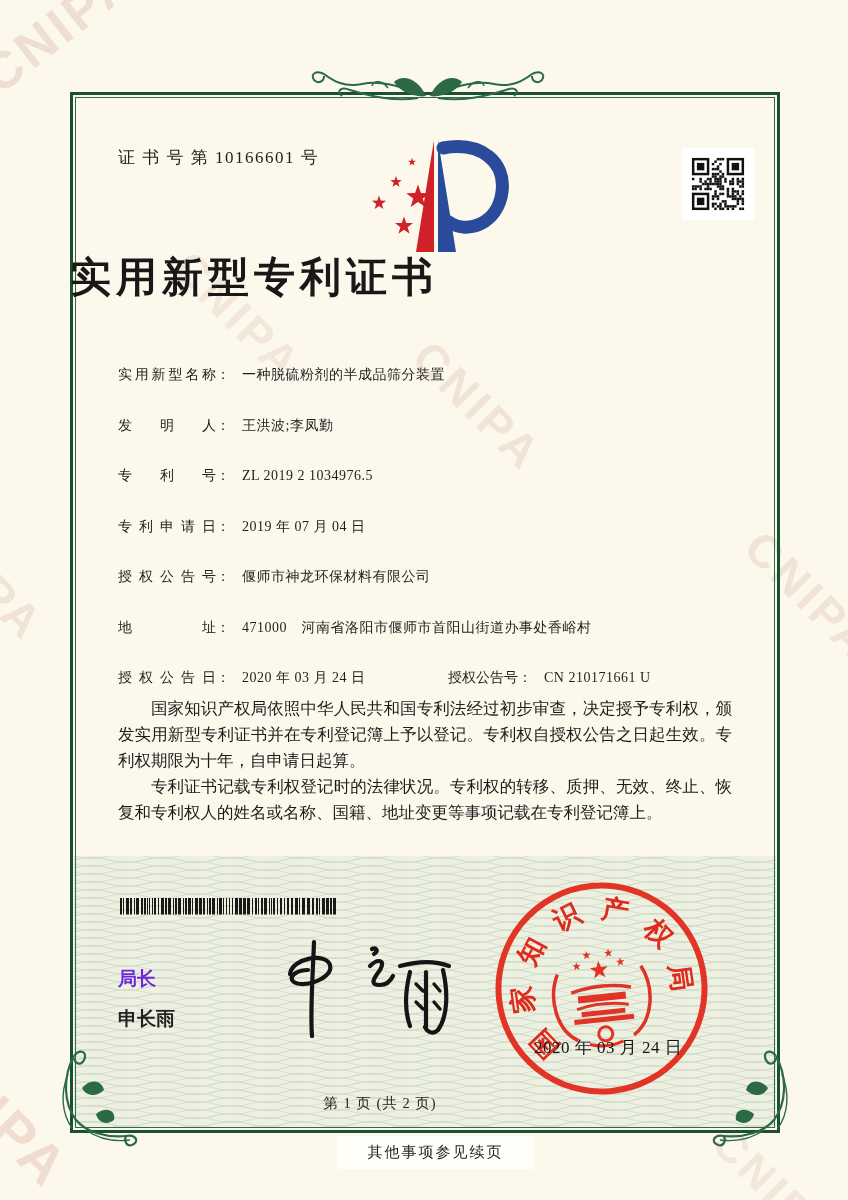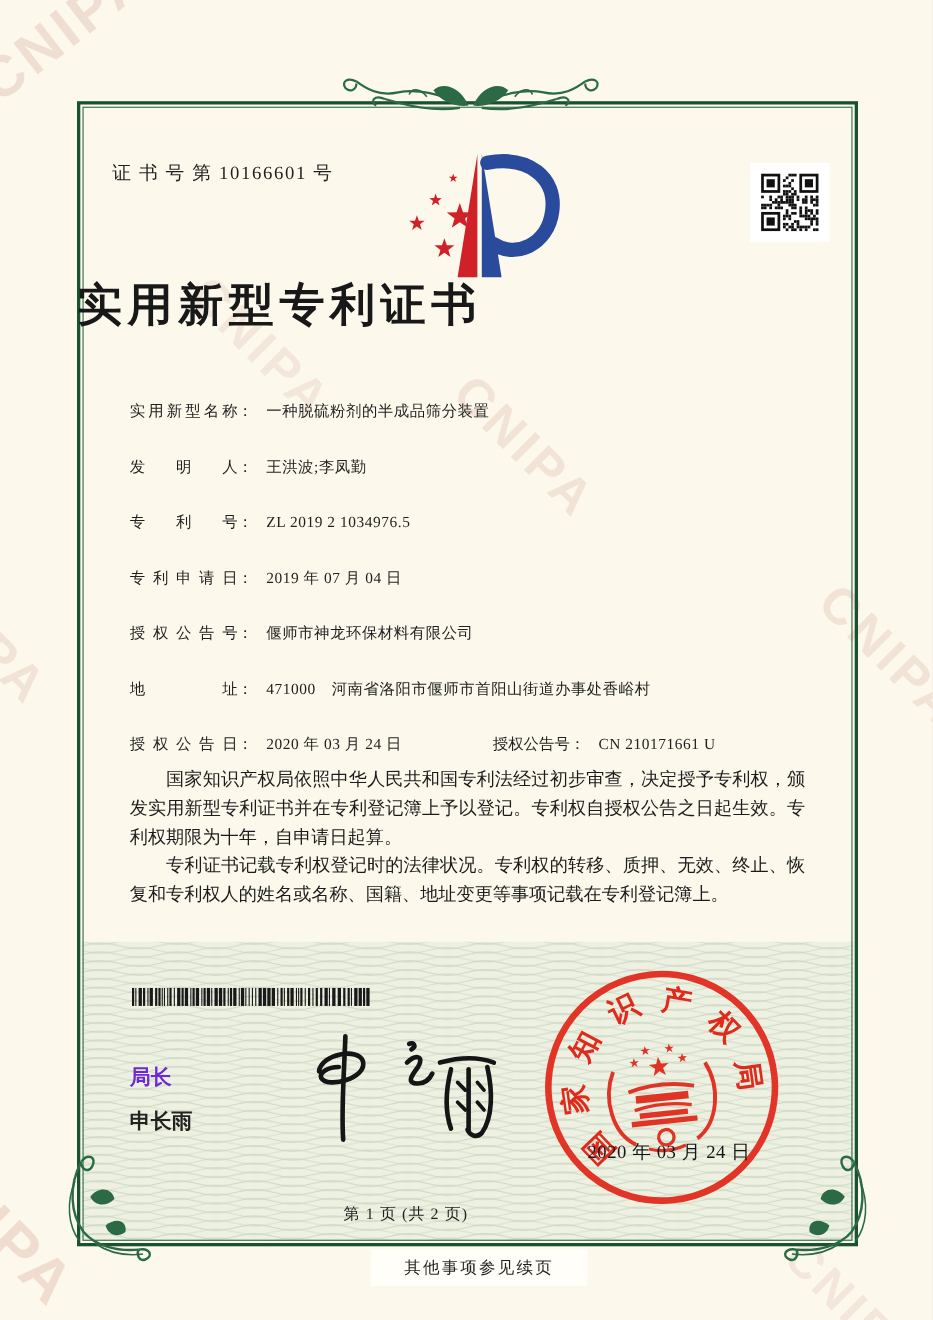--- a/index.html
+++ b/index.html
@@ -20,21 +20,21 @@
   
   .frame{position:absolute;left:70px;top:92px;width:710px;height:1041px;border:3px solid #1a5130;
          box-sizing:border-box;z-index:2;pointer-events:none;}
   .frame-inner{position:absolute;inset:2px;border:1px solid #2e6b45;}
   .orn{position:absolute;z-index:3;pointer-events:none;}
   .orn-top{left:308px;top:66px;}
   .orn-bl{left:52px;top:1048px;}
   .orn-br{left:686px;top:1048px;transform:scaleX(-1);}
   
   .content{position:absolute;inset:0;z-index:4;}
-  .cert-no{position:absolute;left:102px;top:146px;font-size:17px;letter-spacing:1.5px;}
+  .cert-no{position:absolute;left:118px;top:146px;font-size:17px;letter-spacing:1.5px;}
   .logo{position:absolute;left:355px;top:136px;}
   .qr{position:absolute;left:682px;top:148px;width:72px;height:72px;background:#fff;}
   .title{position:absolute;left:70px;top:250px;width:710px;text-align:left;font-size:41px;
          font-weight:700;letter-spacing:5px;color:#181818;}
   .fields{position:absolute;left:118px;top:364px;width:620px;font-size:14px;}
   .frow{height:50.5px;line-height:21px;white-space:nowrap;}
   .flabel{display:inline-block;width:98px;text-align:justify;text-align-last:justify;}
   .colon{display:inline-block;}
   .fvalue{margin-left:12px;letter-spacing:0.5px;}
   .fvalue-fixed{display:inline-block;width:172px;margin-left:12px;}
@@ -43,21 +43,21 @@
              text-align:justify;color:#1c1c1c;}
   .body-text p{margin:0;text-indent:2em;}
   .barcode{position:absolute;left:120px;top:898px;}
   .sig-title{position:absolute;left:118px;top:966px;font-family:"Liberation Sans","DejaVu Sans",sans-serif;
              font-weight:600;font-size:19px;color:#6d28d9;}
   .sig-name{position:absolute;left:118px;top:1006px;font-family:"Liberation Sans","DejaVu Sans",sans-serif;
             font-weight:700;font-size:19px;color:#222;}
   .signature{position:absolute;left:252px;top:932px;}
   .seal{position:absolute;left:489px;top:876px;transform:rotate(-6deg);}
   .seal-date{position:absolute;left:534px;top:1036px;font-size:17px;color:#151515;letter-spacing:0.5px;z-index:5;}
-  .page-num{position:absolute;left:70px;top:1094px;width:598px;text-align:center;font-size:14.5px;letter-spacing:1px;}
+  .page-num{position:absolute;left:70px;top:1094px;width:598px;text-align:center;font-size:14.5px;letter-spacing:1px;padding-left:11px;}
   .cont-box{position:absolute;left:337px;top:1136px;width:197px;height:33px;background:#fffef9;
             display:flex;align-items:center;justify-content:center;font-size:15px;letter-spacing:2px;}
 </style>
 </head>
 <body>
 
 <div class="page">
 
   <svg width="0" height="0" style="position:absolute">
     <defs>

